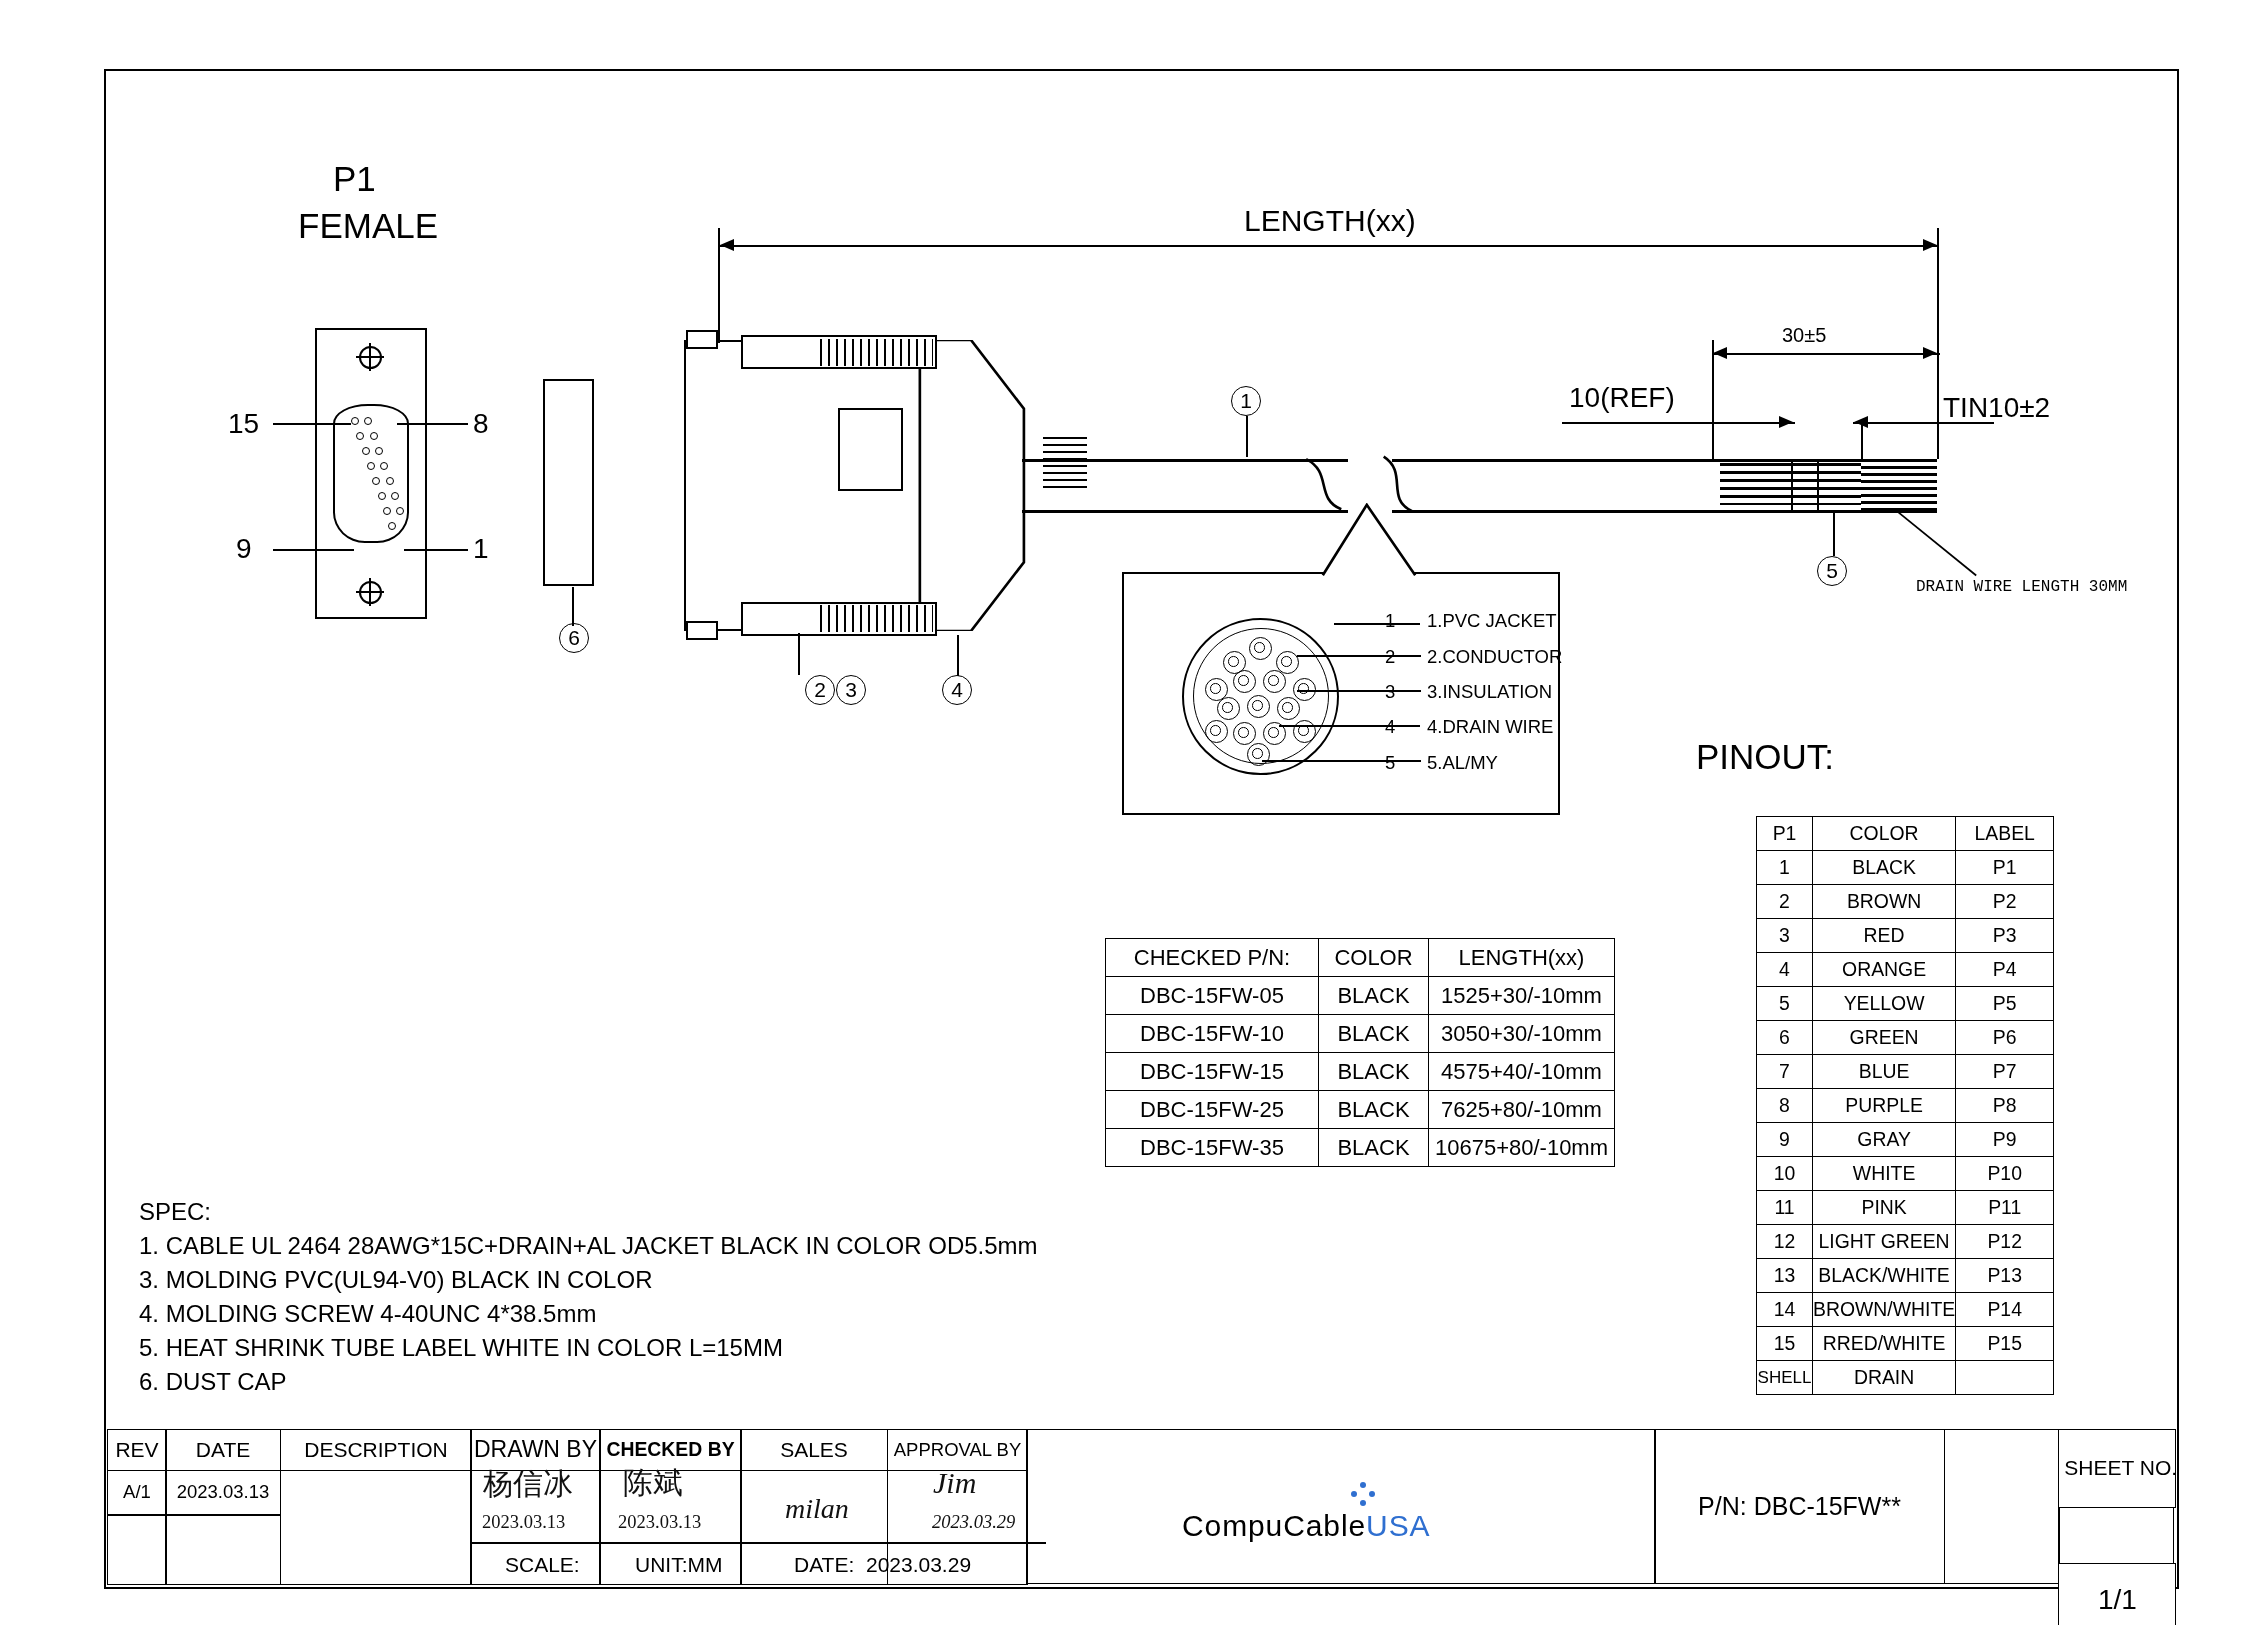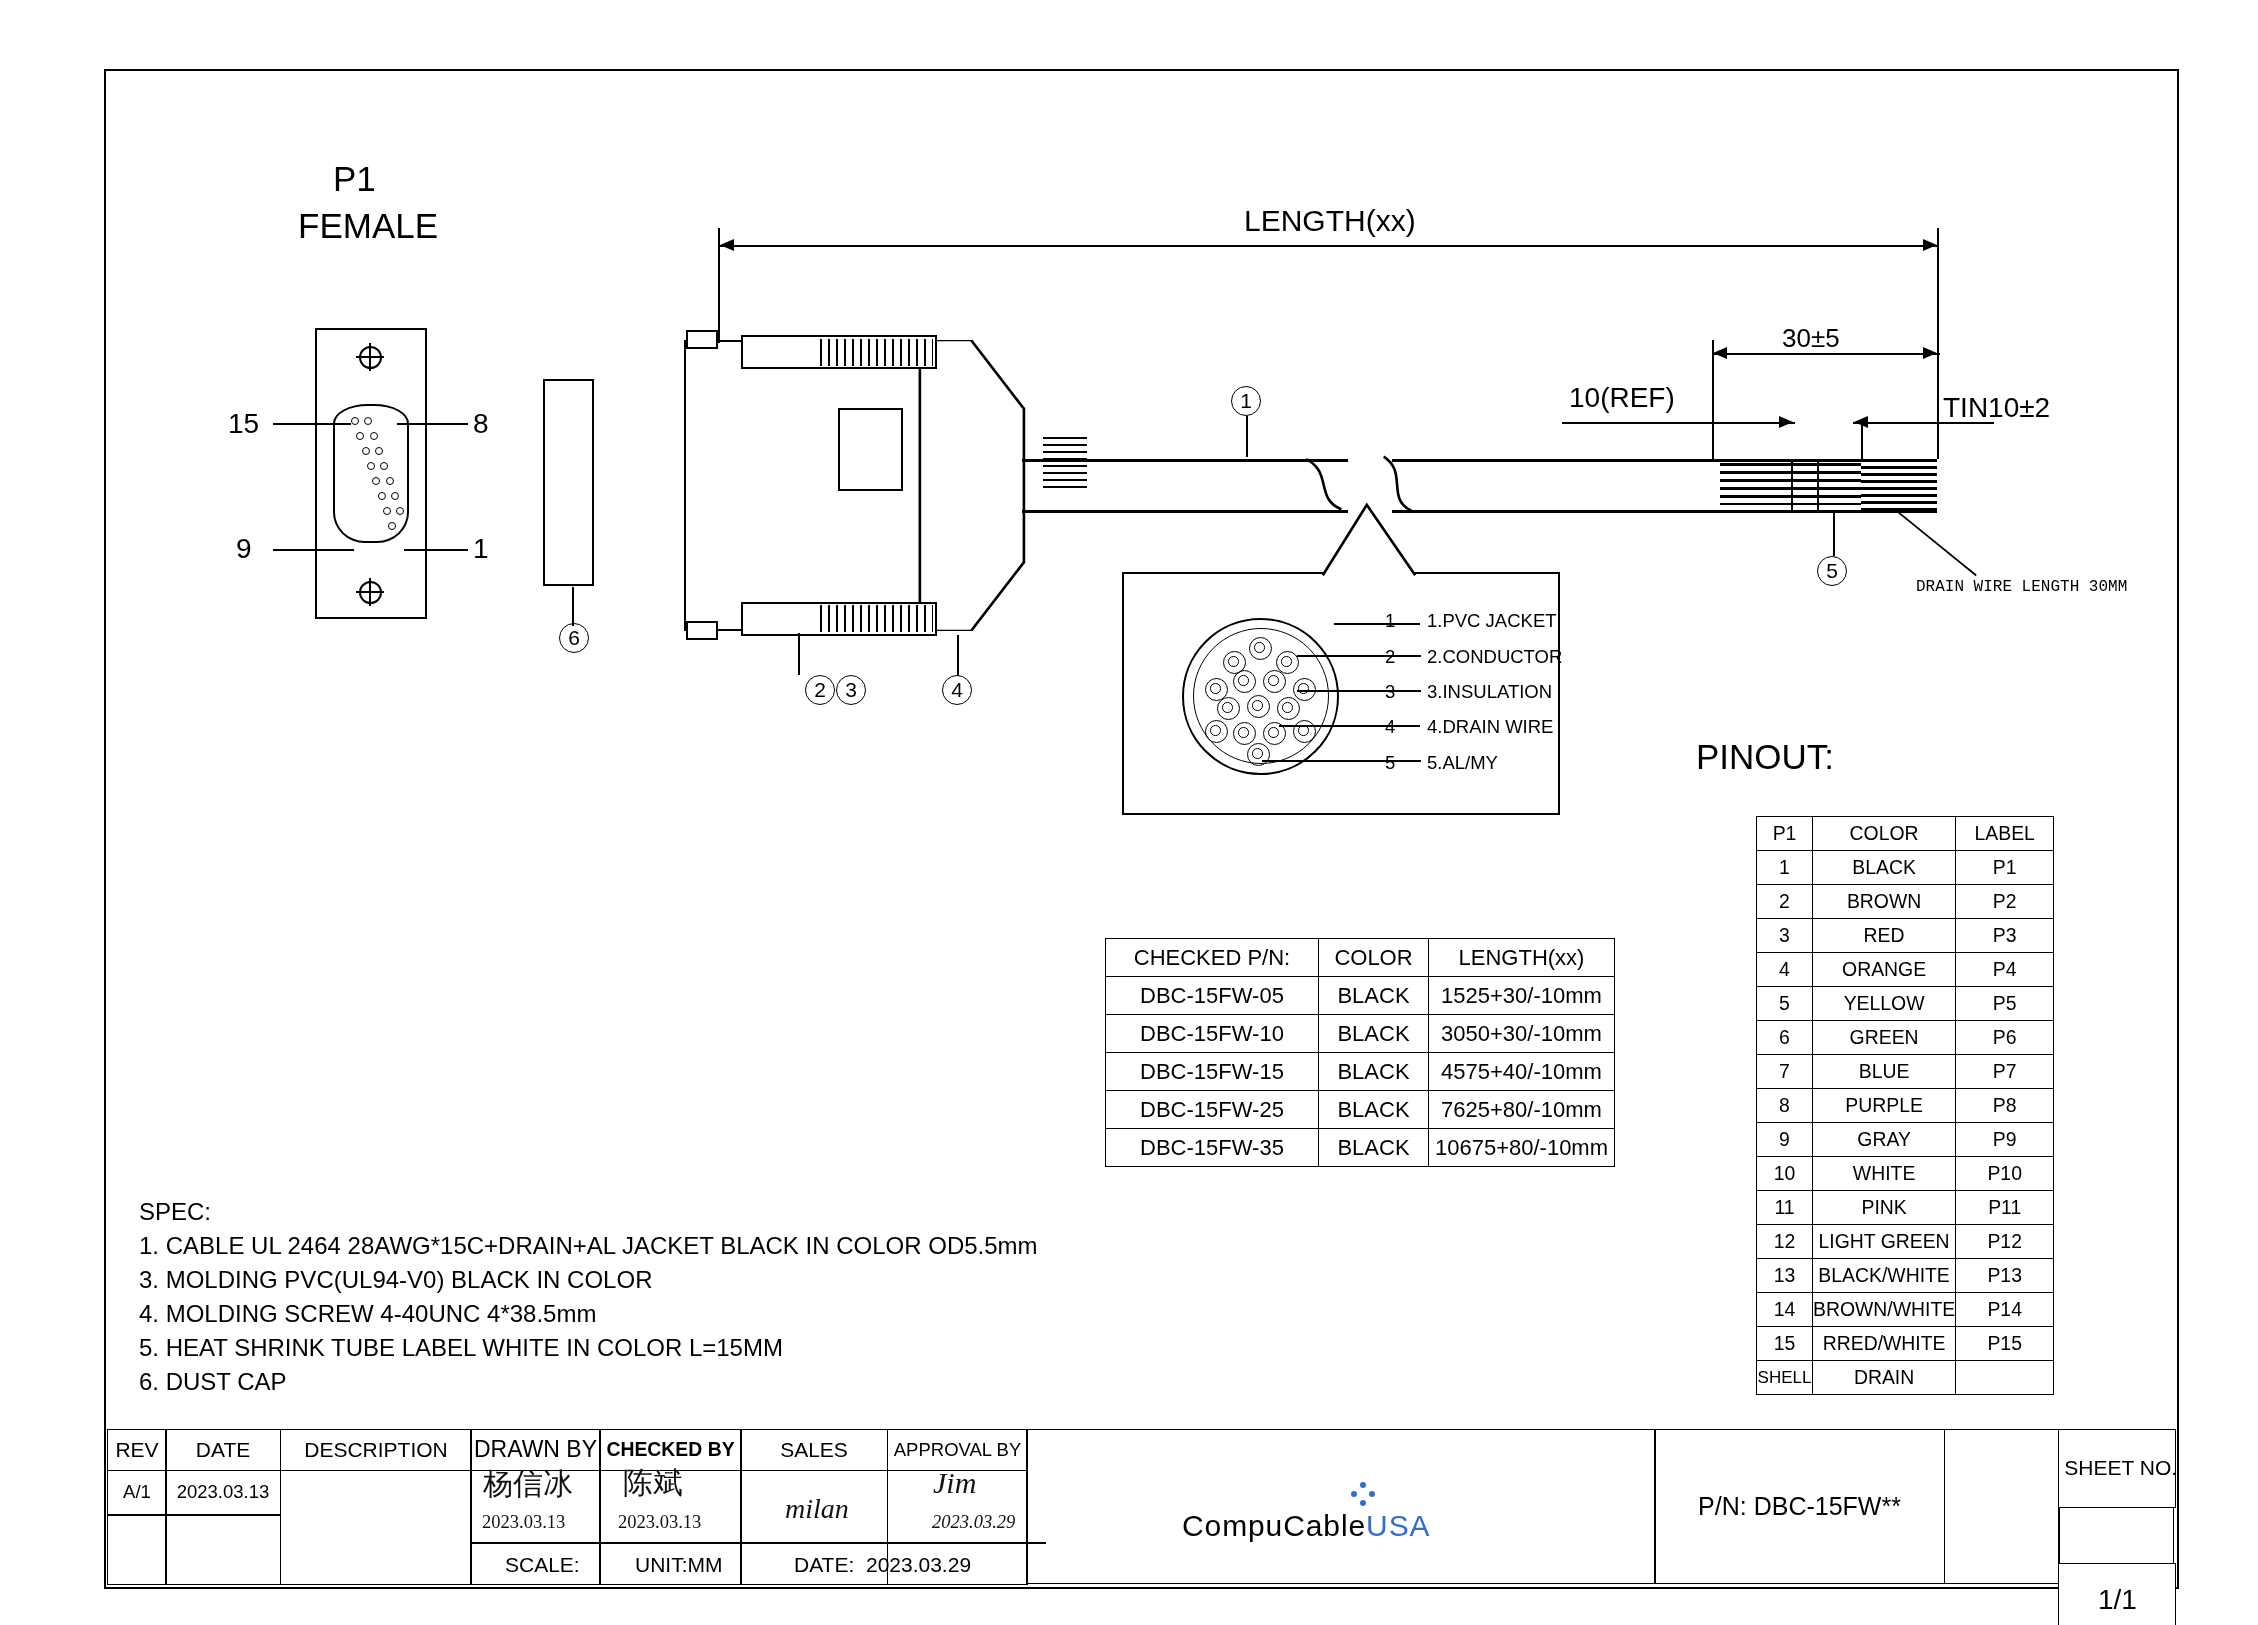--- a/index.html
+++ b/index.html
@@ -291,21 +291,21 @@
   <div class="vline" style="left:1791px; top:459px; height:51px;"></div>
   <div class="vline" style="left:1817px; top:459px; height:51px;"></div>
   <div class="vline" style="left:1861px; top:459px; height:51px;"></div>
   <div class="abs" style="left:1861px; top:459px; width:76px; height:51px; background:repeating-linear-gradient(to bottom, #000 0 2.6px, #fff 2.6px 7px);"></div>
 
   <div class="vline" style="left:1712px; top:340px; height:119px;"></div>
   <div class="vline" style="left:1937px; top:340px; height:119px;"></div>
   <div class="hline" style="left:1712px; top:353px; width:228px;"></div>
   <div class="dim-arrow-l" style="left:1713px; top:347px;"></div>
   <div class="dim-arrow-r" style="left:1923px; top:347px;"></div>
-  <div class="txt" style="left:1782px; top:325px; font-size:26px;">30±5</div>
+  <div class="txt" style="left:1782px; top:325px; font-size:20px;">30±5</div>
 
   <div class="hline" style="left:1562px; top:422px; width:233px;"></div>
   <div class="dim-arrow-r" style="left:1779px; top:416px;"></div>
   <div class="txt" style="left:1569px; top:383px; font-size:28px;">10(REF)</div>
 
   <div class="hline" style="left:1853px; top:422px; width:141px;"></div>
   <div class="dim-arrow-l" style="left:1854px; top:416px;"></div>
   <div class="vline" style="left:1861px; top:422px; height:39px;"></div>
   <div class="txt" style="left:1943px; top:393px; font-size:28px;">TIN10±2</div>
 

